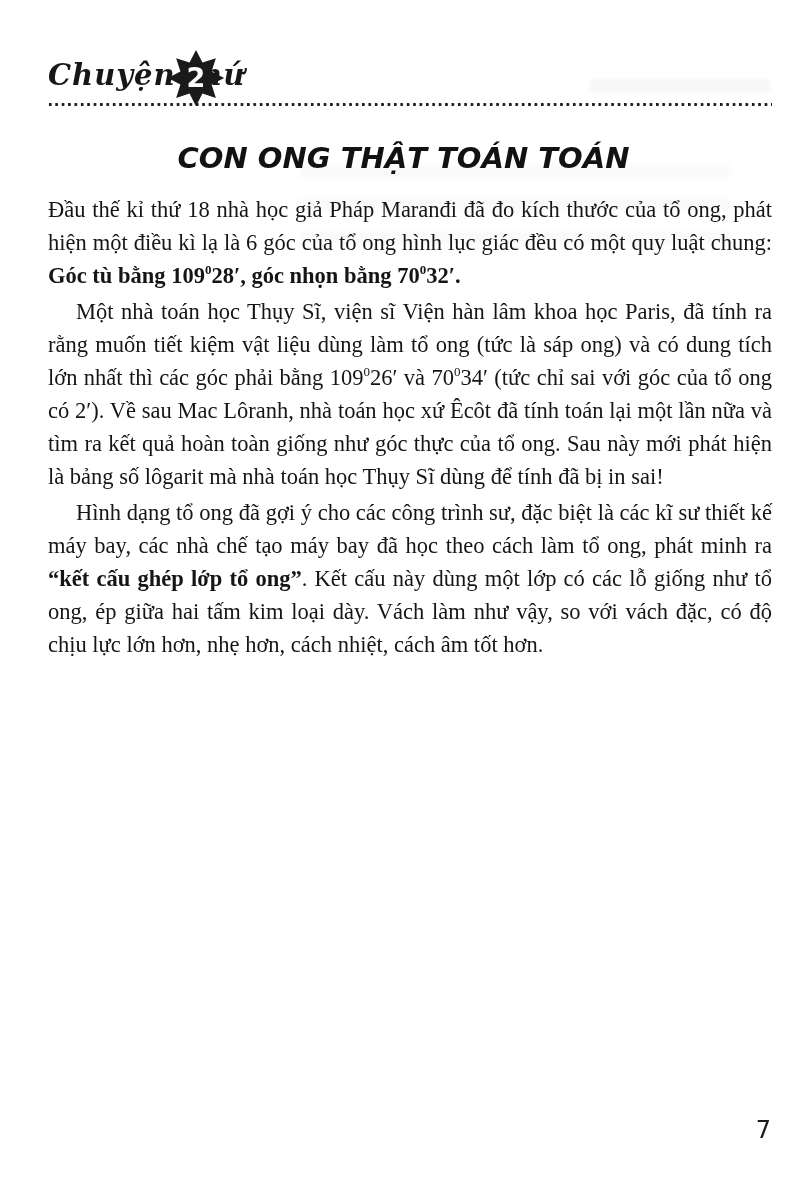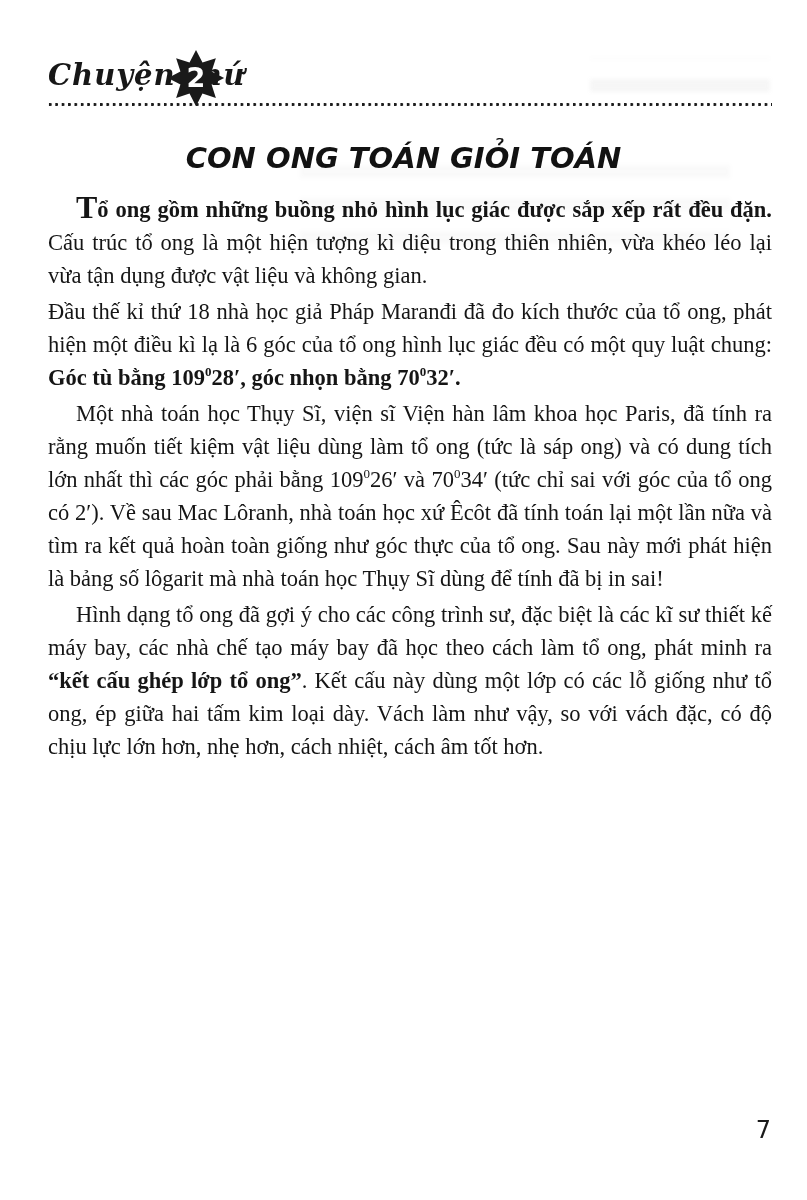--- a/index.html
+++ b/index.html
@@ -95,24 +95,23 @@
         <svg viewBox="0 0 64 64" width="60" height="60" aria-hidden="true">
           <polygon fill="#1a1a1a" points="32,2 38.9,15.4 53.2,10.8 48.6,25.1 62,32 48.6,38.9 53.2,53.2 38.9,48.6 32,62 25.1,48.6 10.8,53.2 15.4,38.9 2,32 15.4,25.1 10.8,10.8 25.1,15.4"></polygon>
         </svg>
       </span>
       <span class="badge-number">2</span>
     </div>
   </div>
 
   <div class="dotted-line"></div>
 
-  <h1 class="title">CON ONG TOÁN GIỎI TOÁN</h1>
+  <h1 class="title">CON ONG THẬT TOÁN TOÁN</h1>
 
   <div class="article-body">
-      <p class="para indent"><span class="run-dropcap">T</span><span class="run-bold">ổ ong gồm những buồng nhỏ hình lục giác được sắp xếp rất đều đặn.</span><span class="run-normal"> Cấu trúc tổ ong là một hiện tượng kì diệu trong thiên nhiên, vừa khéo léo lại vừa tận dụng được vật liệu và không gian.</span></p>
       <p class="para"><span class="run-normal">Đầu thế kỉ thứ 18 nhà học giả Pháp Maranđi đã đo kích thước của tổ ong, phát hiện một điều kì lạ là 6 góc của tổ ong hình lục giác đều có một quy luật chung: </span><span class="run-bold">Góc tù bằng 109</span><sup class="run-bold-sup">0</sup><span class="run-bold">28′, góc nhọn bằng 70</span><sup class="run-bold-sup">0</sup><span class="run-bold">32′.</span></p>
       <p class="para indent"><span class="run-normal">Một nhà toán học Thụy Sĩ, viện sĩ Viện hàn lâm khoa học Paris, đã tính ra rằng muốn tiết kiệm vật liệu dùng làm tổ ong (tức là sáp ong) và có dung tích lớn nhất thì các góc phải bằng 109</span><sup class="run-sup">0</sup><span class="run-normal">26′ và 70</span><sup class="run-sup">0</sup><span class="run-normal">34′ (tức chỉ sai với góc của tổ ong có 2′). Về sau Mac Lôranh, nhà toán học xứ Êcôt đã tính toán lại một lần nữa và tìm ra kết quả hoàn toàn giống như góc thực của tổ ong. Sau này mới phát hiện là bảng số lôgarit mà nhà toán học Thụy Sĩ dùng để tính đã bị in sai!</span></p>
       <p class="para indent"><span class="run-normal">Hình dạng tổ ong đã gợi ý cho các công trình sư, đặc biệt là các kĩ sư thiết kế máy bay, các nhà chế tạo máy bay đã học theo cách làm tổ ong, phát minh ra </span><span class="run-bold">“kết cấu ghép lớp tổ ong”</span><span class="run-normal">. Kết cấu này dùng một lớp có các lỗ giống như tổ ong, ép giữa hai tấm kim loại dày. Vách làm như vậy, so với vách đặc, có độ chịu lực lớn hơn, nhẹ hơn, cách nhiệt, cách âm tốt hơn.</span></p>
     </div>
 
   <div class="page-number">7</div>
 
 </div>
 
 </body></html>

